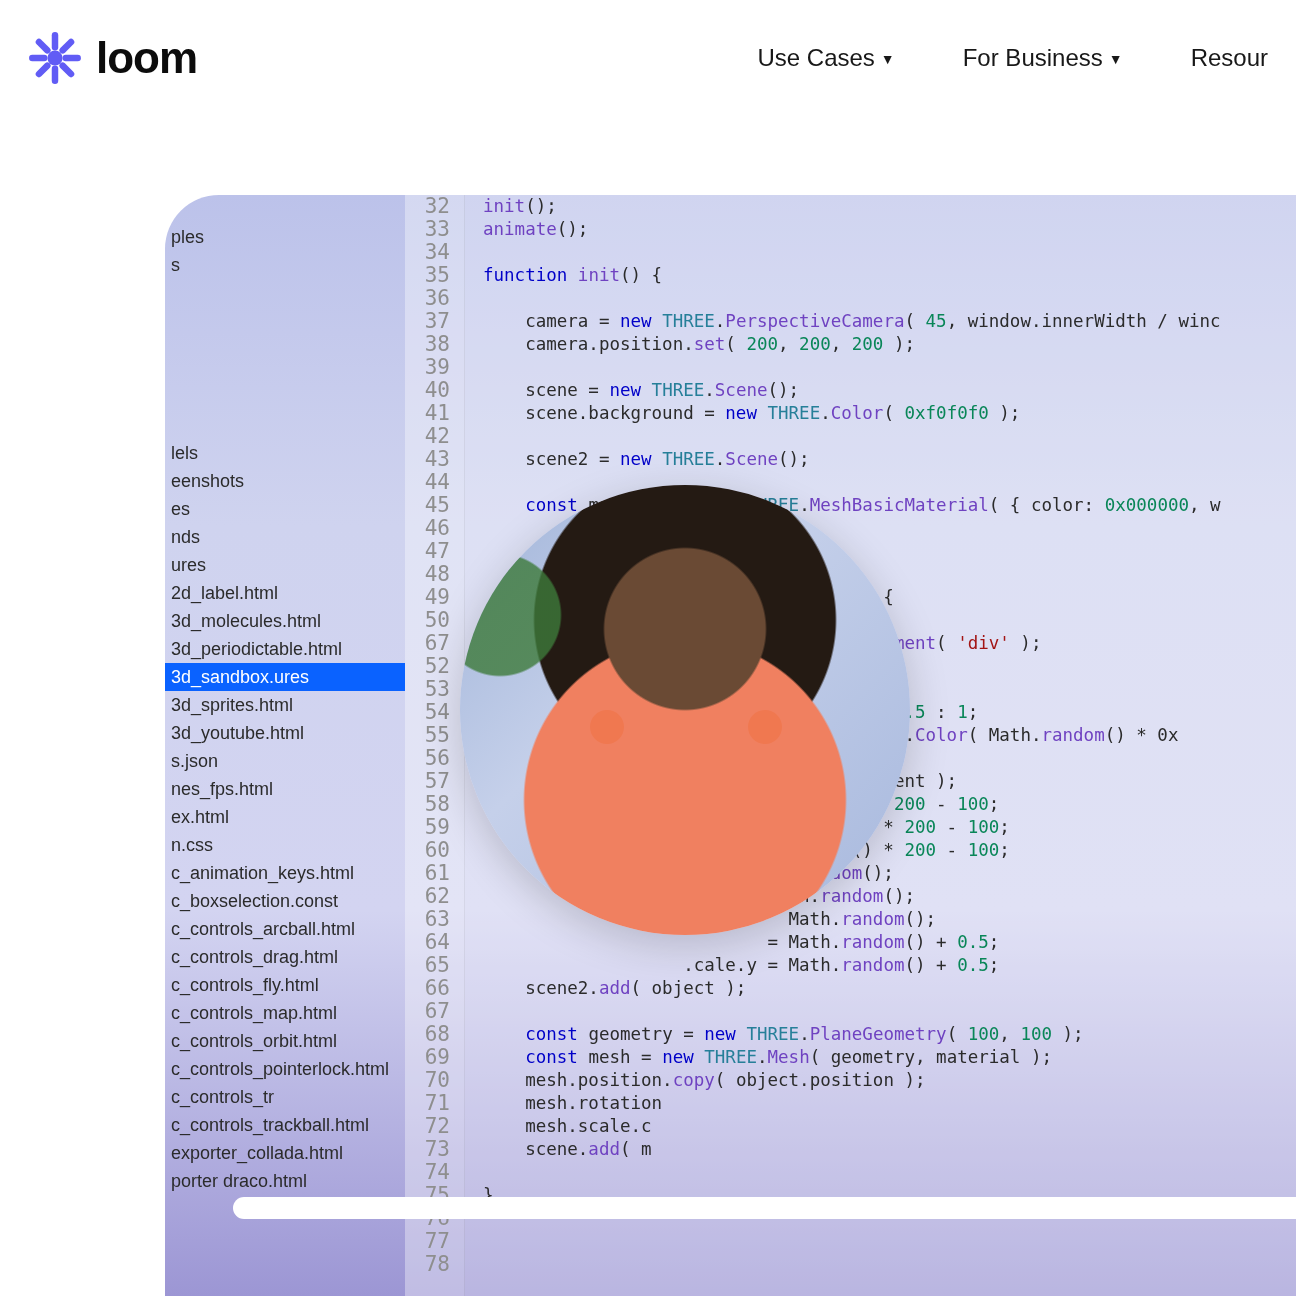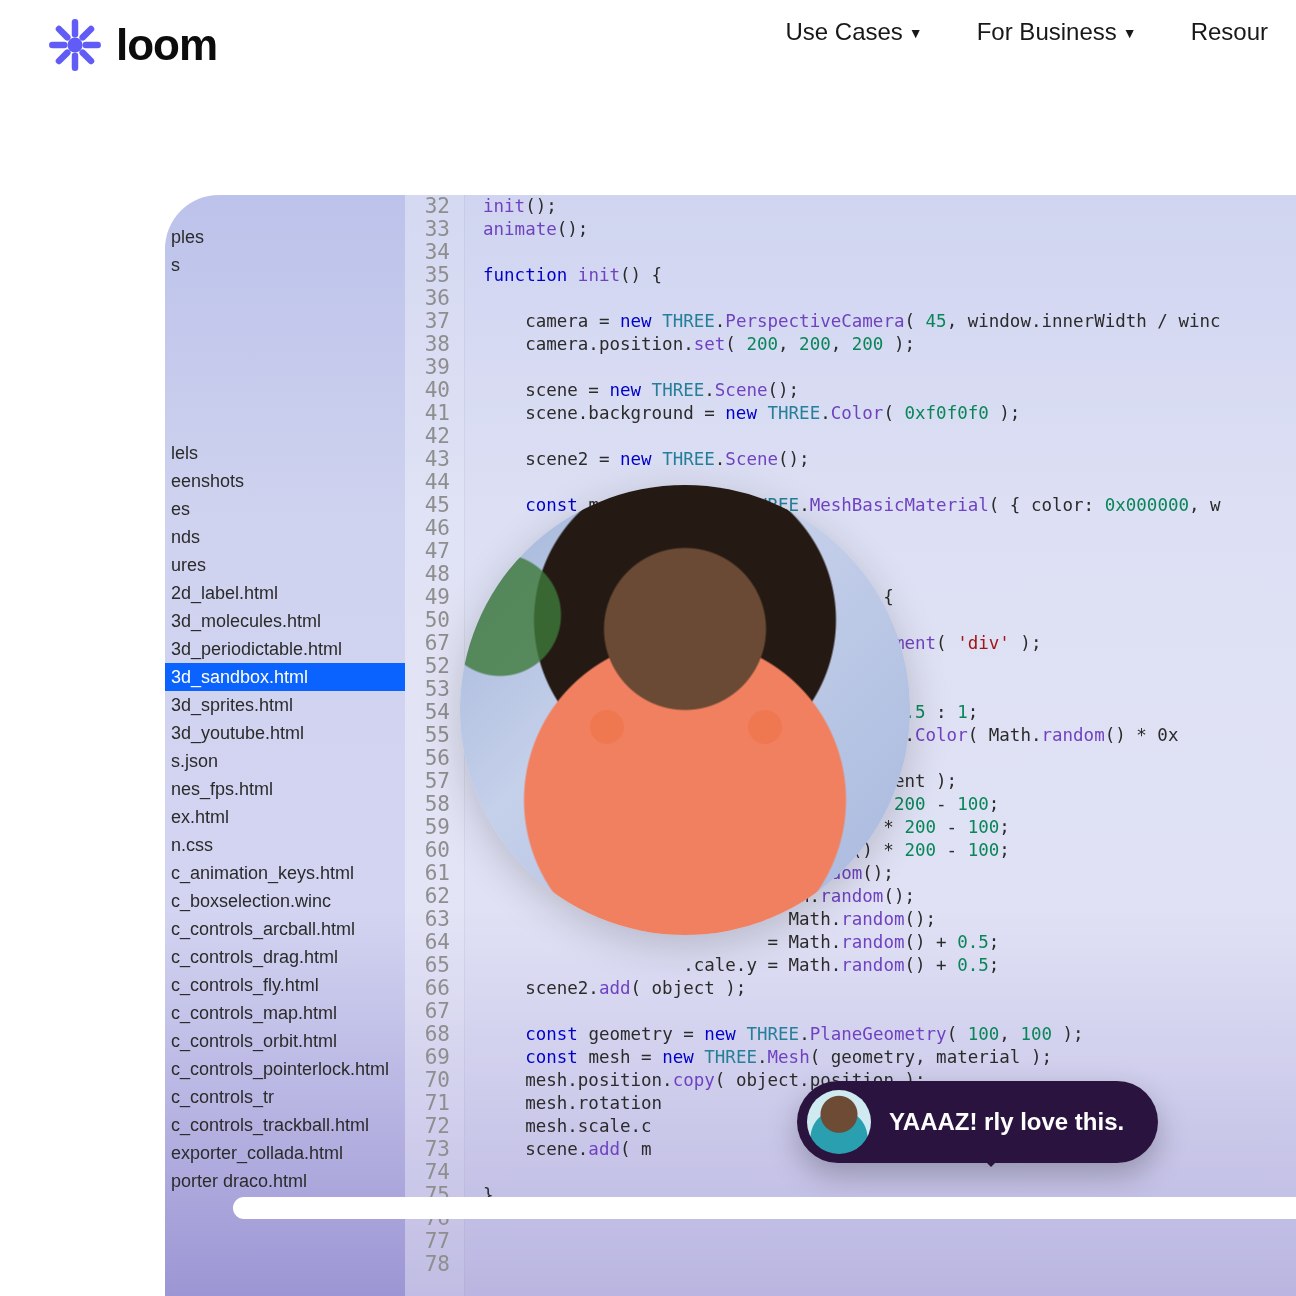--- a/index.html
+++ b/index.html
@@ -13,23 +13,22 @@
   }
 
   
   .topnav {
     position: absolute;
     top: 18px;
     left: 0;
     right: 0;
     height: 80px;
     display: flex;
-    align-items: flex-start;
+    align-items: center;
     padding: 0 28px;
-    margin-left: 20px;
   }
   .logo-wrap {
     display: flex;
     align-items: center;
     gap: 14px;
   }
   .logo-mark {
     width: 54px;
     height: 54px;
     position: relative;
@@ -37,21 +36,21 @@
   .logo-mark svg { width: 100%; height: 100%; }
   .logo-word {
     font-size: 44px;
     font-weight: 700;
     letter-spacing: -1px;
     color: #0c0c0c;
   }
   .nav-links {
     margin-left: auto;
     display: flex;
-    gap: 54px;
+    gap: 68px;
     align-items: center;
   }
   .nav-item {
     font-size: 24px;
     font-weight: 400;
     color: #181818;
     display: flex;
     align-items: center;
     gap: 6px;
     cursor: pointer;
@@ -265,29 +264,29 @@
       <div class="file-spacer"></div>
       <div class="file-group" id="file-tree-main">
           <div class="file-row">lels</div>
           <div class="file-row">eenshots</div>
           <div class="file-row">es</div>
           <div class="file-row">nds</div>
           <div class="file-row">ures</div>
           <div class="file-row">2d_label.html</div>
           <div class="file-row">3d_molecules.html</div>
           <div class="file-row">3d_periodictable.html</div>
-          <div class="file-row selected">3d_sandbox.html</div>
+          <div class="file-row selected">3d_sandbox.ures</div>
           <div class="file-row">3d_sprites.html</div>
           <div class="file-row">3d_youtube.html</div>
           <div class="file-row">s.json</div>
           <div class="file-row">nes_fps.html</div>
           <div class="file-row">ex.html</div>
           <div class="file-row">n.css</div>
           <div class="file-row">c_animation_keys.html</div>
-          <div class="file-row">c_boxselection.winc</div>
+          <div class="file-row">c_boxselection.const</div>
           <div class="file-row">c_controls_arcball.html</div>
           <div class="file-row">c_controls_drag.html</div>
           <div class="file-row">c_controls_fly.html</div>
           <div class="file-row">c_controls_map.html</div>
           <div class="file-row">c_controls_orbit.html</div>
           <div class="file-row">c_controls_pointerlock.html</div>
           <div class="file-row">c_controls_tr</div>
           <div class="file-row">c_controls_trackball.html</div>
           <div class="file-row">exporter_collada.html</div>
           <div class="file-row">porter draco.html</div>
@@ -346,20 +345,16 @@
         </div>
       <div class="code" id="code"><div class="line"><span class="fn">init</span>();</div><div class="line"><span class="fn">animate</span>();</div><div class="line"></div><div class="line"><span class="k">function</span> <span class="fn">init</span>() {</div><div class="line"></div><div class="line">    camera = <span class="k">new</span> <span class="t">THREE</span>.<span class="fn">PerspectiveCamera</span>( <span class="n">45</span>, window.innerWidth / winc</div><div class="line">    camera.position.<span class="fn">set</span>( <span class="n">200</span>, <span class="n">200</span>, <span class="n">200</span> );</div><div class="line"></div><div class="line">    scene = <span class="k">new</span> <span class="t">THREE</span>.<span class="fn">Scene</span>();</div><div class="line">    scene.background = <span class="k">new</span> <span class="t">THREE</span>.<span class="fn">Color</span>( <span class="n">0xf0f0f0</span> );</div><div class="line"></div><div class="line">    scene2 = <span class="k">new</span> <span class="t">THREE</span>.<span class="fn">Scene</span>();</div><div class="line"></div><div class="line">    <span class="k">const</span> material = <span class="k">new</span> <span class="t">THREE</span>.<span class="fn">MeshBasicMaterial</span>( { color: <span class="n">0x000000</span>, w</div><div class="line"></div><div class="line"></div><div class="line"></div><div class="line">                               i ++ ) {</div><div class="line"></div><div class="line">                              <span class="fn">createElement</span>( <span class="s">'div'</span> );</div><div class="line">                              px';</div><div class="line">                              px';</div><div class="line">                               &lt; <span class="n">5</span> ) ? <span class="n">0.5</span> : <span class="n">1</span>;</div><div class="line">                               <span class="k">new</span> <span class="t">THREE</span>.<span class="fn">Color</span>( Math.<span class="fn">random</span>() * 0x</div><div class="line"></div><div class="line">                              ect( element );</div><div class="line">                              ndom() * <span class="n">200</span> - <span class="n">100</span>;</div><div class="line">                              andom() * <span class="n">200</span> - <span class="n">100</span>;</div><div class="line">                              andom() * <span class="n">200</span> - <span class="n">100</span>;</div><div class="line">                            h.<span class="fn">random</span>();</div><div class="line">                            ath.<span class="fn">random</span>();</div><div class="line">                             Math.<span class="fn">random</span>();</div><div class="line">                           = Math.<span class="fn">random</span>() + <span class="n">0.5</span>;</div><div class="line">                   .cale.y = Math.<span class="fn">random</span>() + <span class="n">0.5</span>;</div><div class="line">    scene2.<span class="fn">add</span>( object );</div><div class="line"></div><div class="line">    <span class="k">const</span> geometry = <span class="k">new</span> <span class="t">THREE</span>.<span class="fn">PlaneGeometry</span>( <span class="n">100</span>, <span class="n">100</span> );</div><div class="line">    <span class="k">const</span> mesh = <span class="k">new</span> <span class="t">THREE</span>.<span class="fn">Mesh</span>( geometry, material );</div><div class="line">    mesh.position.<span class="fn">copy</span>( object.position );</div><div class="line">    mesh.rotation</div><div class="line">    mesh.scale.c</div><div class="line">    scene.<span class="fn">add</span>( m</div><div class="line"></div><div class="line">}</div><div class="line"></div><div class="line"></div><div class="line"></div></div>
     </div>
   </div>
 
   <div class="cam">
     <span class="ear-l"></span>
       <span class="ear-r"></span>
   </div>
 
-  <div class="comment-pill">
-    <span class="avatar"></span>
-    <span>YAAAZ! rly love this.</span>
-  </div>
 
   <div class="progress"></div>
 
 </div>
 
 </body></html>

